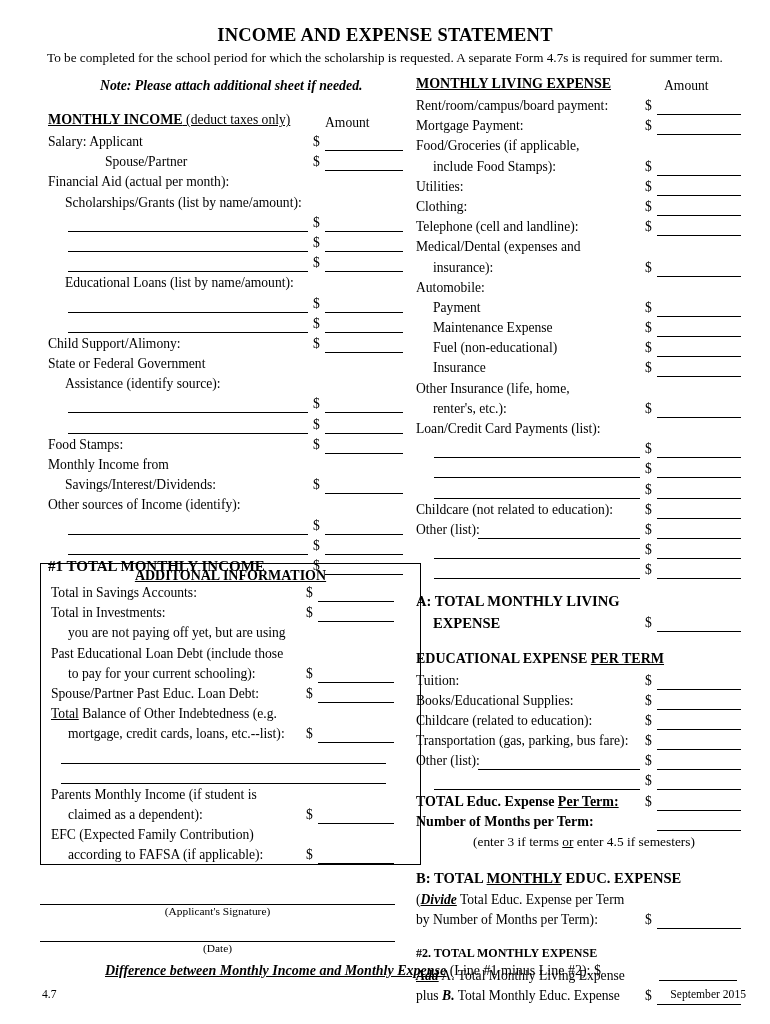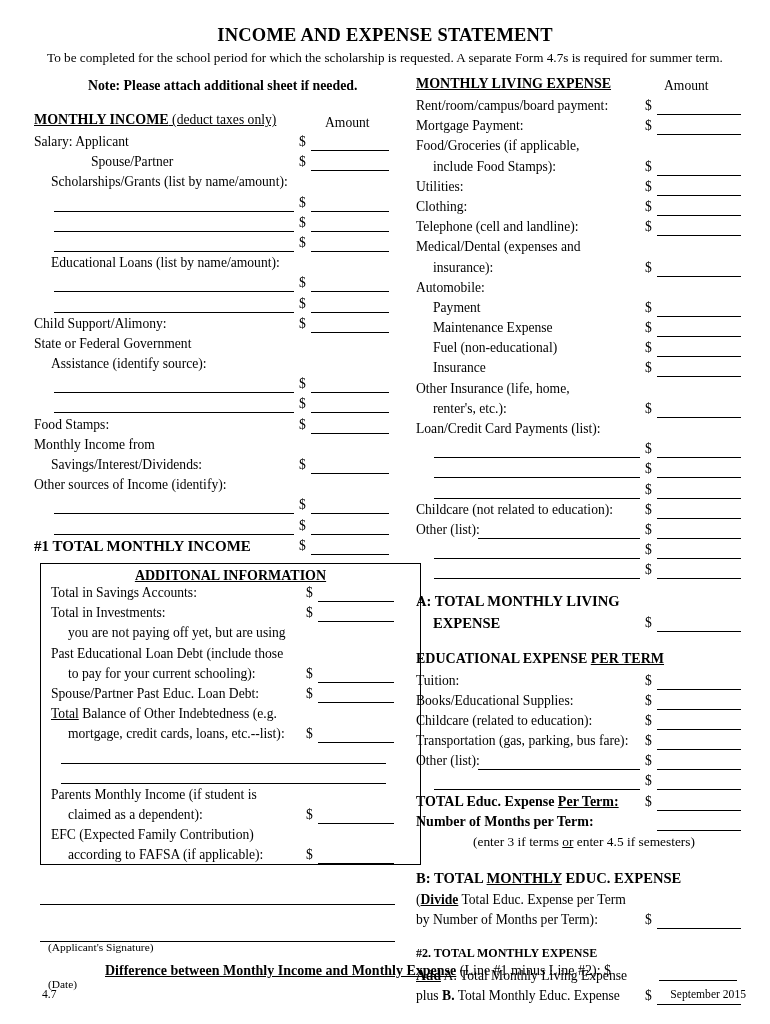--- a/index.html
+++ b/index.html
@@ -36,21 +36,21 @@
     position: absolute;
     left: 0; top: 50px;
     width: 770px;
     text-align: center;
     font-size: 13.2px;
   }
 
   
   .col-left {
     position: absolute;
-    left: 34px; top: 76px;
+    left: 48px; top: 76px;
     width: 355px;
   }
   .col-right {
     position: absolute;
     left: 416px; top: 76px;
     width: 330px;
   }
 
   
   .row {
@@ -101,27 +101,28 @@
     position: absolute;
     top: 16px;
     border-bottom: 1.6px solid #000;
   }
 
   .sec-head {
     font-weight: bold;
     font-size: 14px;
   }
   .u { text-decoration: underline; }
-  .b { font-weight: bold; }
+  .b { font-weight: bold; font-style: italic; }
 
   .note {
     position: absolute;
-    left: 88px; top: 78px;
+    left: 100px; top: 78px;
     font-size: 13.8px;
     font-weight: bold;
+    font-style: italic;
   }
 
   .amount-hdr-left {
     position: absolute;
     left: 325px; top: 115px;
     font-size: 13.6px;
   }
   .amount-hdr-right {
     position: absolute;
     left: 664px; top: 78px;
@@ -156,24 +157,24 @@
 
   
   .sigline {
     position: absolute;
     border-bottom: 1.6px solid #000;
     left: 40px;
     width: 355px;
   }
   .sigcap {
     position: absolute;
-    left: 48px;
+    left: 40px;
     width: 355px;
+    text-align: center;
     font-size: 11.4px;
-    margin-top: 36px;
   }
 
   
   .difference {
     position: absolute;
     left: 105px; top: 963px;
     font-size: 14px;
     white-space: nowrap;
   }
   .difference .rule {
@@ -220,20 +221,23 @@
             <span class="dollar">$</span>
             <span class="rule"></span>
           </span>
         </div>
         <div class="row">
           <span class="lab ind3">Spouse/Partner</span>
           <span class="amt">
             <span class="dollar">$</span>
             <span class="rule"></span>
           </span>
+        </div>
+        <div class="row">
+          <span class="lab">Financial Aid (actual per month):</span>
         </div>
         <div class="row">
           <span class="lab ind1">Scholarships/Grants (list by name/amount):</span>
         </div>
         <div class="row">
           <span class="descrule"></span>
           <span class="amt">
             <span class="dollar">$</span>
             <span class="rule"></span>
           </span>

